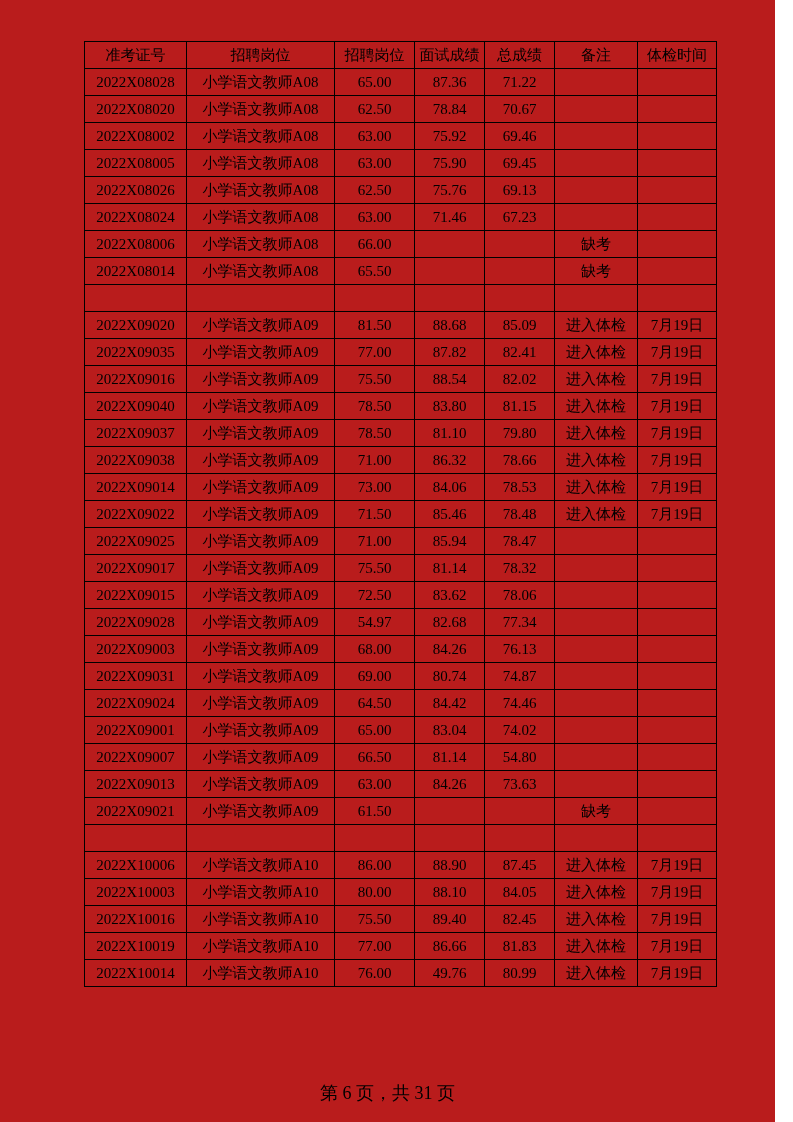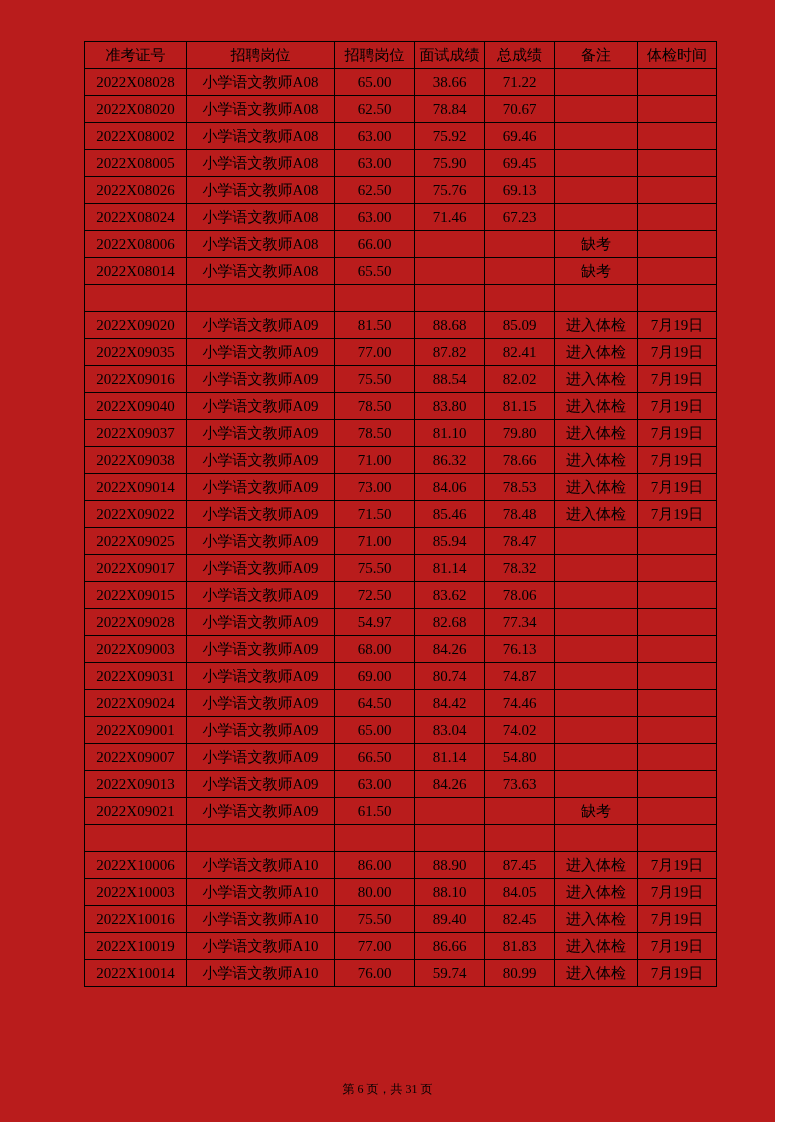--- a/index.html
+++ b/index.html
@@ -39,21 +39,21 @@
   .col-i    { width: 70px;  }
   .col-t    { width: 70px;  }
   .col-r    { width: 83px;  }
   .col-time { width: 79px;  }
   .footer {
     position: absolute;
     top: 1081px;
     left: 0;
     right: 0;
     text-align: center;
-    font-size: 12px;
+    font-size: 18px;
     color: #000000;
   }
 </style>
 </head>
 <body>
 
 <div class="page">
 
   <table class="results">
     <colgroup>
@@ -74,21 +74,21 @@
         <th>总成绩</th>
         <th>备注</th>
         <th>体检时间</th>
       </tr>
     </thead>
     <tbody>
         <tr>
           <td>2022X08028</td>
           <td>小学语文教师A08</td>
           <td>65.00</td>
-          <td>38.66</td>
+          <td>87.36</td>
           <td>71.22</td>
           <td></td>
           <td></td>
         </tr>
         <tr>
           <td>2022X08020</td>
           <td>小学语文教师A08</td>
           <td>62.50</td>
           <td>78.84</td>
           <td>70.67</td>
@@ -371,21 +371,21 @@
           <td>77.00</td>
           <td>86.66</td>
           <td>81.83</td>
           <td>进入体检</td>
           <td>7月19日</td>
         </tr>
         <tr>
           <td>2022X10014</td>
           <td>小学语文教师A10</td>
           <td>76.00</td>
-          <td>59.74</td>
+          <td>49.76</td>
           <td>80.99</td>
           <td>进入体检</td>
           <td>7月19日</td>
         </tr>
       </tbody>
   </table>
 
   <div class="footer">第 6 页，共 31 页</div>
 
 </div>

